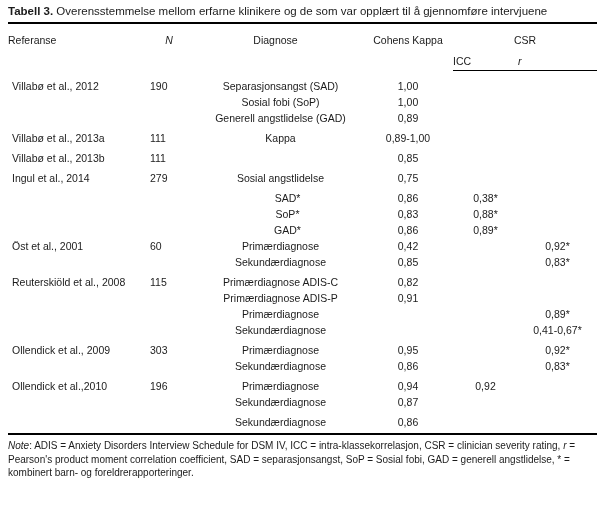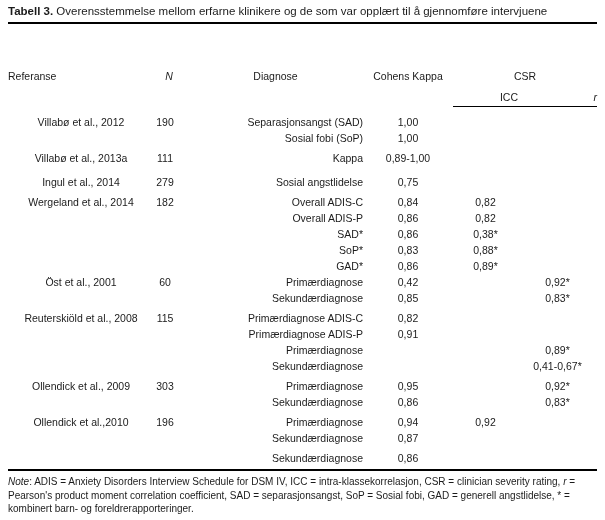--- a/index.html
+++ b/index.html
@@ -12,41 +12,41 @@
   .page { box-sizing: border-box; width: 605px; padding: 4px 8px 0 8px; }
 
   .title { font-size: 11.5px; line-height: 14px; padding-bottom: 4px; white-space: nowrap; }
   .title .bold { font-weight: bold; margin-top: 15px; }
 
   .toprule { border-top: 2px solid #000; height: 0; }
   .bottomrule { border-top: 2px solid #000; height: 0; margin-top: 5px; }
 
   table.reltable {
     table-layout: fixed; border-collapse: collapse;
-    width: 589px; font-size: 10.5px; margin-top: 36px;
+    width: 589px; font-size: 10.5px;
   }
   col.c-ref-col  { width: 142px; }
   col.c-n-col    { width: 38px; }
   col.c-diag-col { width: 175px; }
   col.c-kap-col  { width: 90px; }
   col.c-icc-col  { width: 65px; }
   col.c-r-col    { width: 79px; }
 
   th { font-weight: normal; font-size: 10.5px; }
   tr.h1 th { height: 22px; vertical-align: bottom; padding: 0; }
   tr.h2 th { height: 21px; vertical-align: bottom; padding: 0 0 3px 0; }
   th.left { text-align: left; padding-left: 4px; }
   th.center { text-align: center; }
   .i { font-style: italic; }
-  tr.h2 th.sub { border-bottom: 1.5px solid #000; text-align: right; }
+  tr.h2 th.sub { border-bottom: 1.5px solid #000; text-align: left; }
 
   tbody td { height: 16px; padding: 0; vertical-align: bottom; white-space: nowrap; }
-  td.c-ref  { text-align: center; padding-left: 4px; }
-  td.c-n    { text-align: center; padding-right: 8px; }
-  td.c-diag { text-align: right; padding-left: 10px; }
+  td.c-ref  { text-align: left; padding-left: 4px; }
+  td.c-n    { text-align: left; padding-right: 8px; }
+  td.c-diag { text-align: center; padding-left: 10px; }
   td.c-diag.indent { padding-left: 24px; }
   td.c-num  { text-align: center; }
   tr.gap td { height: 4px; }
   tr.lead td { height: 5px; }
 
   .note {
     font-size: 10px; line-height: 13.5px;
     padding: 4px 2px 0 0; width: 589px;
   }
 </style>
@@ -100,65 +100,65 @@
           <td class="c-num"></td>
         </tr>
         <tr>
           <td class="c-ref"></td>
           <td class="c-n"></td>
           <td class="c-diag">Sosial fobi (SoP)</td>
           <td class="c-num">1,00</td>
           <td class="c-num"></td>
           <td class="c-num"></td>
         </tr>
+        <tr>
+          <td class="c-ref"></td>
+          <td class="c-n"></td>
+          <td class="c-diag">Generell angstlidelse (GAD)</td>
+          <td class="c-num">0,89</td>
+          <td class="c-num"></td>
+          <td class="c-num"></td>
+        </tr>
         <tr class="gap">
           <td colspan="6"></td>
         </tr>
         <tr>
           <td class="c-ref">Villabø et al., 2013a</td>
           <td class="c-n">111</td>
           <td class="c-diag">Kappa</td>
           <td class="c-num">0,89-1,00</td>
           <td class="c-num"></td>
           <td class="c-num"></td>
         </tr>
         <tr class="gap">
           <td colspan="6"></td>
         </tr>
+        <tr>
+          <td class="c-ref">Villabø et al., 2013b</td>
+          <td class="c-n">111</td>
+          <td class="c-diag"></td>
+          <td class="c-num">0,85</td>
+          <td class="c-num"></td>
+          <td class="c-num"></td>
+        </tr>
         <tr class="gap">
           <td colspan="6"></td>
         </tr>
         <tr>
           <td class="c-ref">Ingul et al., 2014</td>
           <td class="c-n">279</td>
           <td class="c-diag">Sosial angstlidelse</td>
           <td class="c-num">0,75</td>
           <td class="c-num"></td>
           <td class="c-num"></td>
         </tr>
         <tr class="gap">
           <td colspan="6"></td>
         </tr>
         <tr>
-          <td class="c-ref">Wergeland et al., 2014</td>
-          <td class="c-n">182</td>
-          <td class="c-diag">Overall ADIS-C</td>
-          <td class="c-num">0,84</td>
-          <td class="c-num">0,82</td>
-          <td class="c-num"></td>
-        </tr>
-        <tr>
-          <td class="c-ref"></td>
-          <td class="c-n"></td>
-          <td class="c-diag">Overall ADIS-P</td>
-          <td class="c-num">0,86</td>
-          <td class="c-num">0,82</td>
-          <td class="c-num"></td>
-        </tr>
-        <tr>
           <td class="c-ref"></td>
           <td class="c-n"></td>
           <td class="c-diag indent">SAD*</td>
           <td class="c-num">0,86</td>
           <td class="c-num">0,38*</td>
           <td class="c-num"></td>
         </tr>
         <tr>
           <td class="c-ref"></td>
           <td class="c-n"></td>

